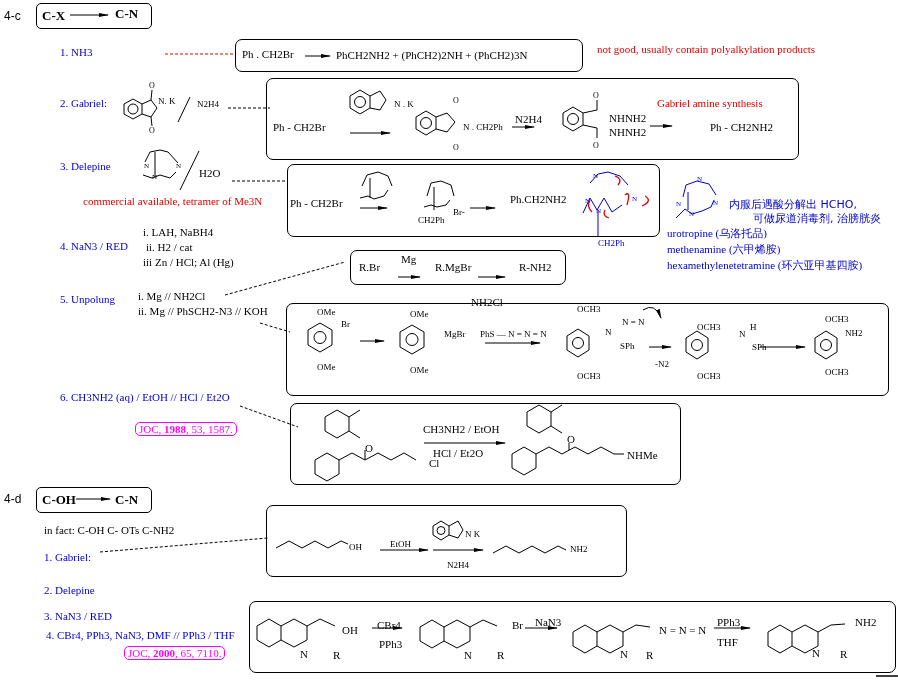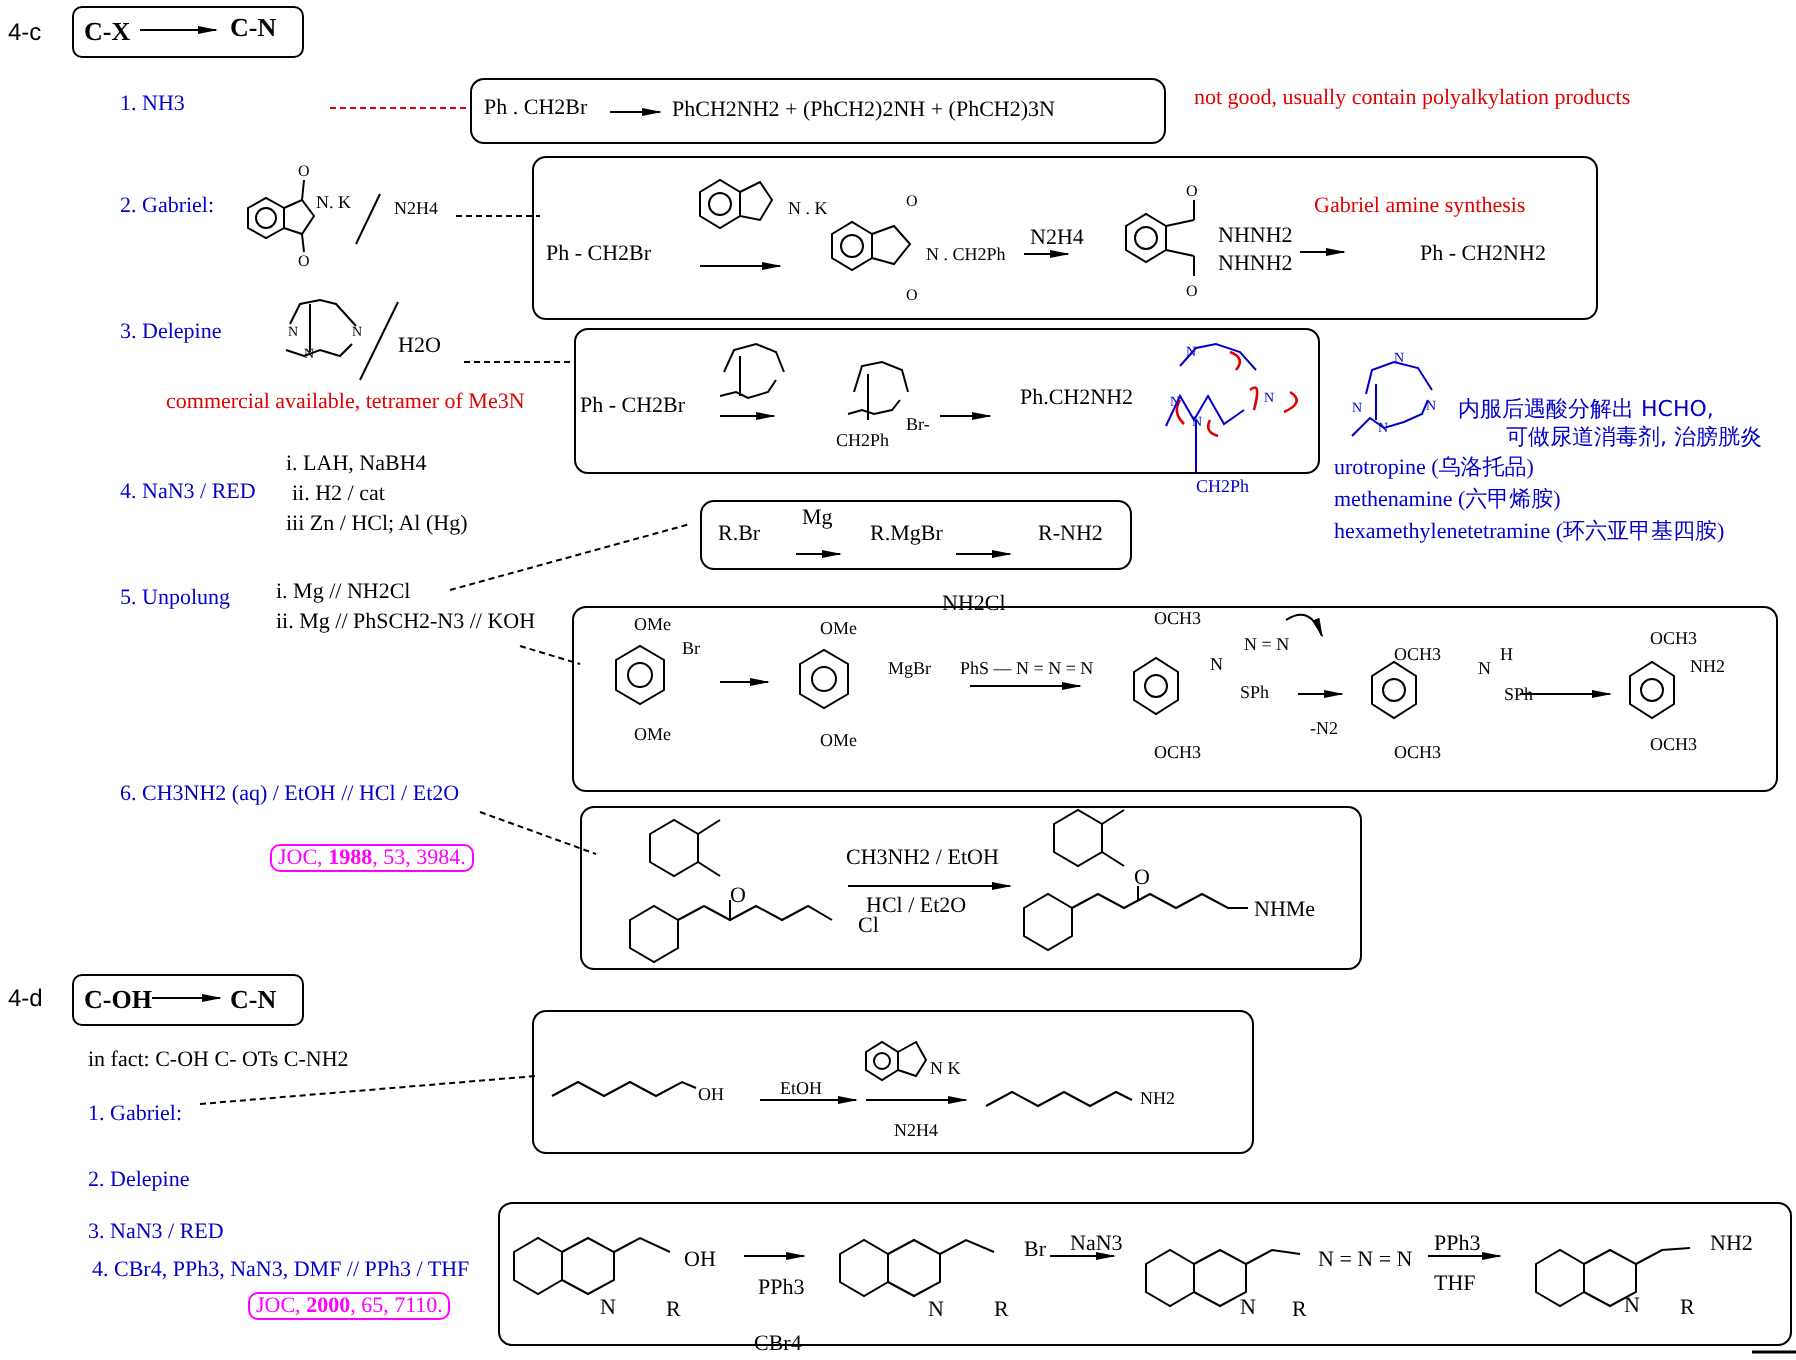--- a/index.html
+++ b/index.html
@@ -35,21 +35,21 @@
 <div class="abs red" style="left:83px;top:195px;">commercial available, tetramer of Me3N</div>
 <div class="abs blue" style="left:60px;top:240px;">4. NaN3 / RED</div>
 <div class="abs" style="left:143px;top:226px;">i. LAH, NaBH4</div>
 <div class="abs" style="left:146px;top:241px;">ii. H2 / cat</div>
 <div class="abs" style="left:143px;top:256px;">iii  Zn / HCl; Al (Hg)</div>
 <div class="abs blue" style="left:60px;top:293px;">5. Unpolung</div>
 <div class="abs" style="left:138px;top:290px;">i. Mg // NH2Cl</div>
 <div class="abs" style="left:138px;top:305px;">ii. Mg // PhSCH2-N3  //  KOH</div>
 <div class="abs blue" style="left:60px;top:391px;">6. CH3NH2 (aq) / EtOH // HCl / Et2O</div>
 <div class="cite" style="left:135px;top:422px;">
-  <span>JOC, </span><b>1988</b><span>, 53, 3984.</span>
+  <span>JOC, </span><b>1988</b><span>, 53, 1587.</span>
 </div>
 
 <div class="box" style="left:235px;top:39px;width:346px;height:31px;">
   <span class="abs" style="left:6px;top:8px;">Ph . CH2Br</span>
   <span class="abs" style="left:100px;top:9px;">PhCH2NH2 +  (PhCH2)2NH   +    (PhCH2)3N</span>
 </div>
 <div class="abs red" style="left:597px;top:43px;">not good, usually contain polyalkylation products</div>
 
 <div class="box" style="left:266px;top:78px;width:531px;height:80px;">
   <span class="abs" style="left:6px;top:42px;">Ph - CH2Br</span>
@@ -136,21 +136,21 @@
   <span class="abs small" style="left:123px;top:33px;">EtOH</span>
   <span class="abs small" style="left:198px;top:23px;">N K</span>
   <span class="abs small" style="left:180px;top:54px;">N2H4</span>
   <span class="abs small" style="left:303px;top:38px;">NH2</span>
 </div>
 
 <div class="box" style="left:249px;top:601px;width:645px;height:70px;">
   <span class="abs" style="left:92px;top:22px;">OH</span>
   <span class="abs" style="left:50px;top:46px;">N</span>
   <span class="abs" style="left:83px;top:47px;">R</span>
-  <span class="abs" style="left:127px;top:17px;margin-top:47px;">CBr4</span>
+  <span class="abs" style="left:127px;top:17px;">CBr4</span>
   <span class="abs" style="left:129px;top:36px;">PPh3</span>
   <span class="abs" style="left:262px;top:17px;">Br</span>
   <span class="abs" style="left:214px;top:47px;">N</span>
   <span class="abs" style="left:247px;top:47px;">R</span>
   <span class="abs" style="left:285px;top:14px;">NaN3</span>
   <span class="abs" style="left:409px;top:22px;">N = N = N</span>
   <span class="abs" style="left:370px;top:46px;">N</span>
   <span class="abs" style="left:396px;top:47px;">R</span>
   <span class="abs" style="left:467px;top:14px;">PPh3</span>
   <span class="abs" style="left:467px;top:34px;">THF</span>

